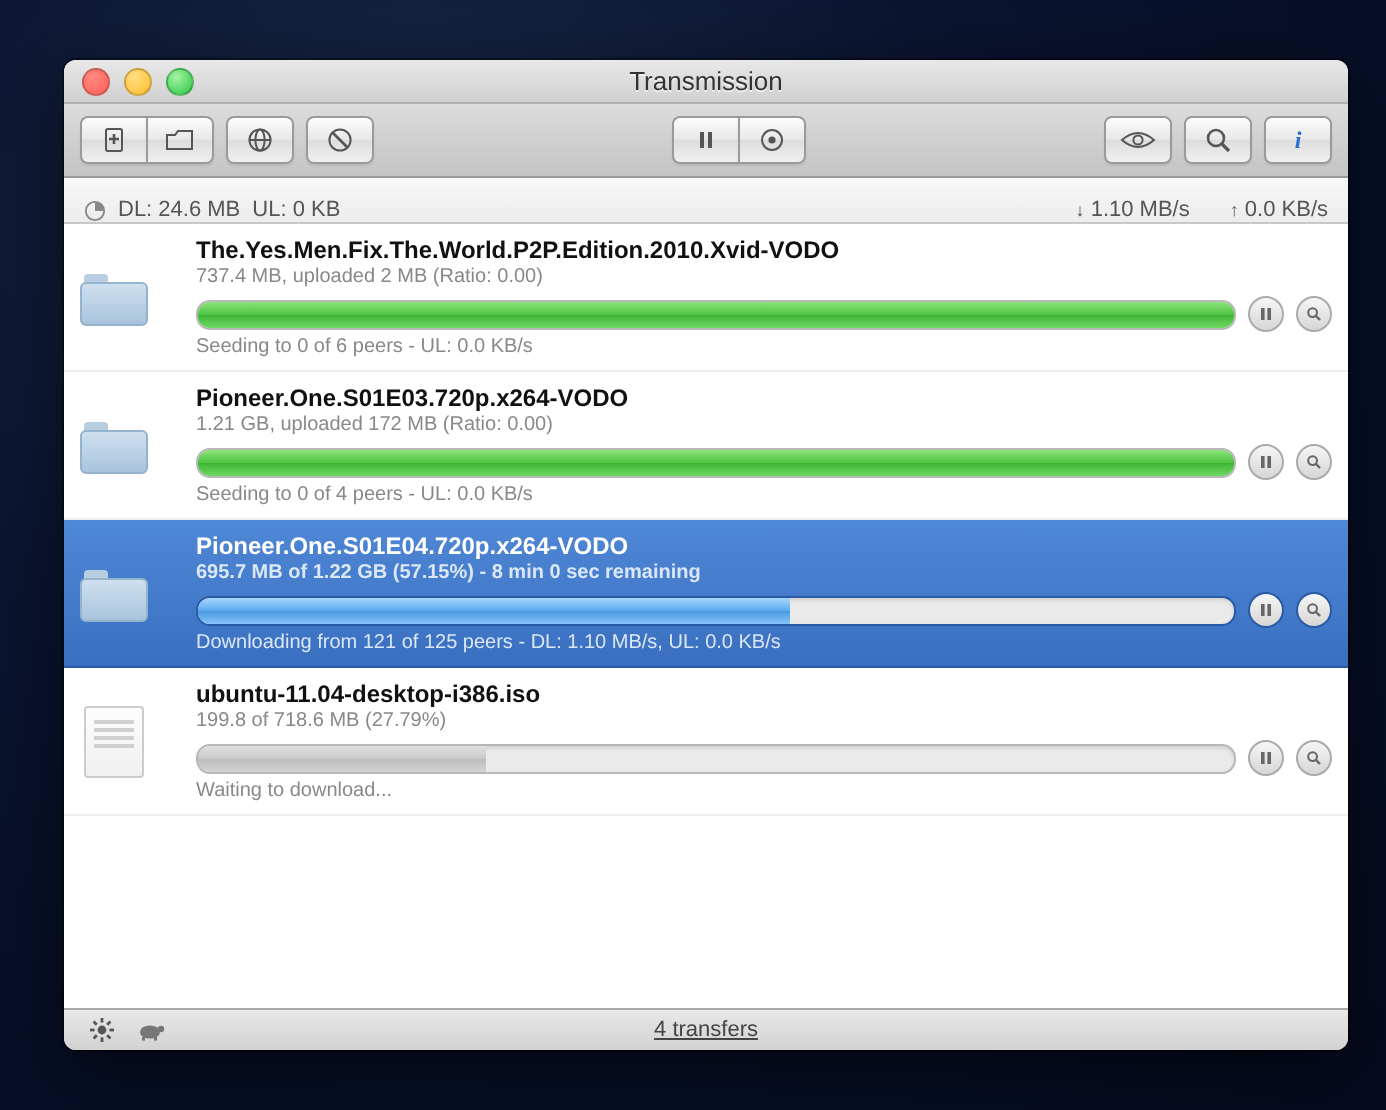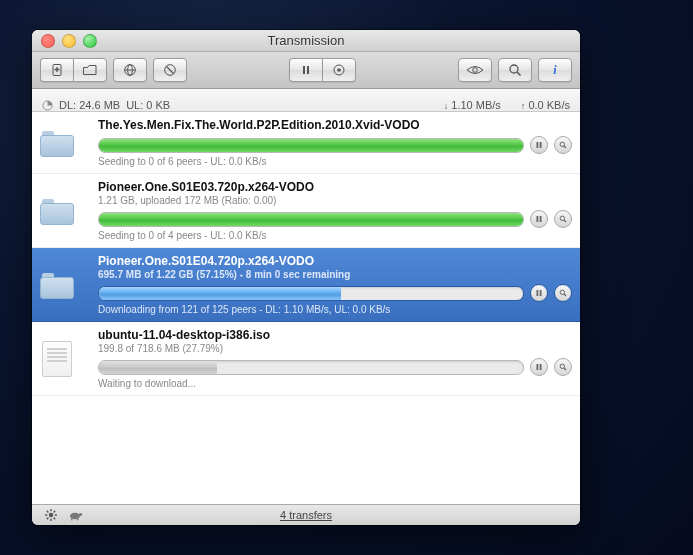--- a/index.html
+++ b/index.html
@@ -9,21 +9,21 @@
   height: 555px;
   background: radial-gradient(ellipse at 30% 20%, #1a2a4a 0%, #0a1530 40%, #050a1f 100%);
   font-family: "Lucida Grande", "Helvetica Neue", Arial, sans-serif;
   font-size: 11px;
   overflow: hidden;
 }
 .window {
   position: absolute;
   left: 32px;
   top: 30px;
-  width: 548px;
+  width: 642px;
   height: 495px;
   background: #ededed;
   border-radius: 6px;
   box-shadow: 0 10px 40px rgba(0,0,0,0.6), 0 0 0 1px rgba(0,0,0,0.4);
   display: flex;
   flex-direction: column;
   overflow: hidden;
 }
 .titlebar {
   height: 21px;
@@ -269,20 +269,21 @@
     </div>
   </div>
 
   <div class="list">
       <div class="row">
         <div class="iconcell">
           <div class="folder-icon"></div>
         </div>
         <div class="maincell">
           <div class="tname">The.Yes.Men.Fix.The.World.P2P.Edition.2010.Xvid-VODO</div>
+          <div class="tsub">737.4 MB, uploaded 2 MB (Ratio: 0.00)</div>
           <div class="pbar-wrap">
             <div class="pbar">
               <div class="pbar-fill " style="width: 100%;"></div>
             </div>
             <div class="rowctrl">
               <svg width="8" height="8" viewBox="0 0 8 8">
                 <rect x="1.5" y="1" width="1.8" height="6" fill="#666"></rect>
                 <rect x="4.7" y="1" width="1.8" height="6" fill="#666"></rect>
               </svg>
             </div>

